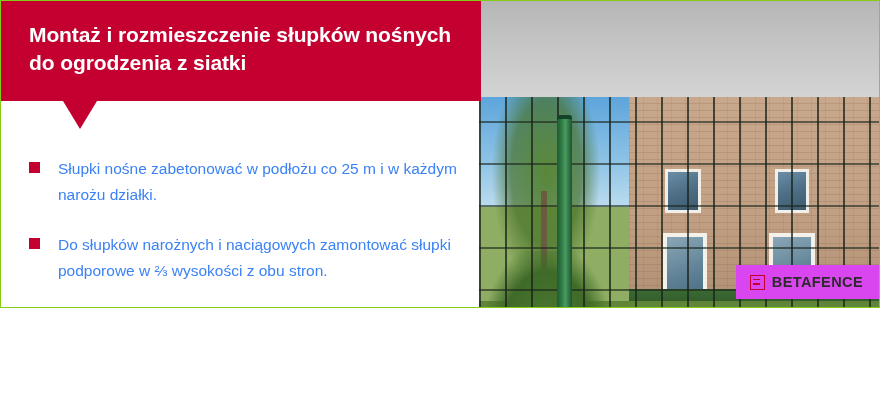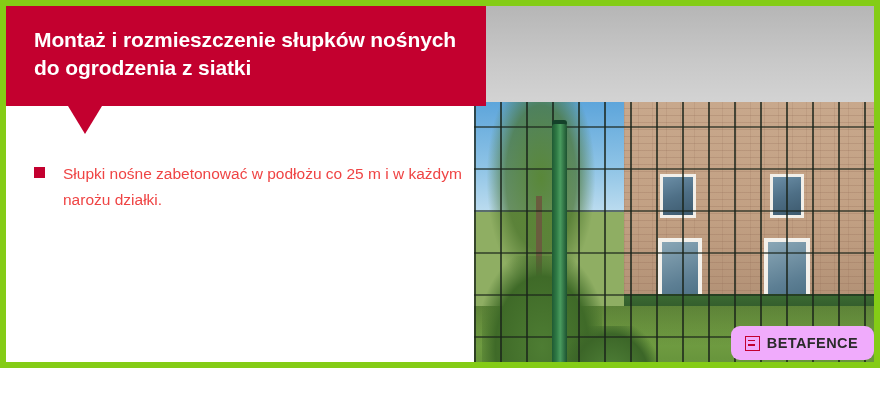--- a/index.html
+++ b/index.html
@@ -10,24 +10,24 @@
     width: 880px;
     height: 416px;
     font-family: "Liberation Sans", sans-serif;
     background: #ffffff;
     overflow: hidden;
   }
 
   .slide {
     position: relative;
     width: 880px;
-    height: 368px;
+    height: 308px;
     background: #ffffff;
     box-sizing: border-box;
-    border: 6px solid #84cc16;
+    border: 1px solid #84cc16;
     overflow: hidden;
   }
 
   
   .header-banner {
     position: absolute;
     left: 0;
     top: 0;
     width: 480px;
     height: 100px;
@@ -73,21 +73,21 @@
     position: absolute;
     left: 0;
     top: 6px;
     width: 11px;
     height: 11px;
     background: #c3002f;
   }
   .bullet-text {
     font-size: 15.5px;
     line-height: 26px;
-    color: #ef4444;
+    color: #3b82f6;
   }
 
   
   .photo {
     position: absolute;
     right: 0;
     top: 0;
     width: 400px;
     height: 416px;
     overflow: hidden;
@@ -249,29 +249,28 @@
     height: 6px;
     background: #14412a;
     border-radius: 4px;
     z-index: 3;
   }
 
   
   .logo-box {
     position: absolute;
     right: 0;
-    bottom: 2px;
+    bottom: 8px;
     height: 34px;
     padding: 0 16px 0 14px;
-    background: #f0abfc;
+    background: #d946ef;
     display: flex;
     align-items: center;
     gap: 7px;
     z-index: 6;
-    border-radius: 9px;
   }
   .logo-mark {
     width: 15px;
     height: 15px;
     border: 1.6px solid #c3002f;
     box-sizing: border-box;
     position: relative;
   }
   .logo-mark::before,
   .logo-mark::after {
@@ -322,20 +321,24 @@
   <div class="header-banner">
     <div class="header-title">Montaż i rozmieszczenie słupków nośnych do ogrodzenia z siatki</div>
   </div>
   <div class="header-pointer"></div>
 
   <div class="bullet-list">
     <div class="bullet-item">
       <span class="bullet-marker"></span>
       <span class="bullet-text">Słupki nośne zabetonować w podłożu co 25 m i w każdym narożu działki.</span>
     </div>
+    <div class="bullet-item">
+      <span class="bullet-marker"></span>
+      <span class="bullet-text">Do słupków narożnych i naciągowych zamontować słupki podporowe w ⅔ wysokości z obu stron.</span>
+    </div>
   </div>
 
   <div class="logo-box">
     <span class="logo-mark"></span>
     <span class="logo-text">BETAFENCE</span>
   </div>
 
 </div>
 
 </body></html>

